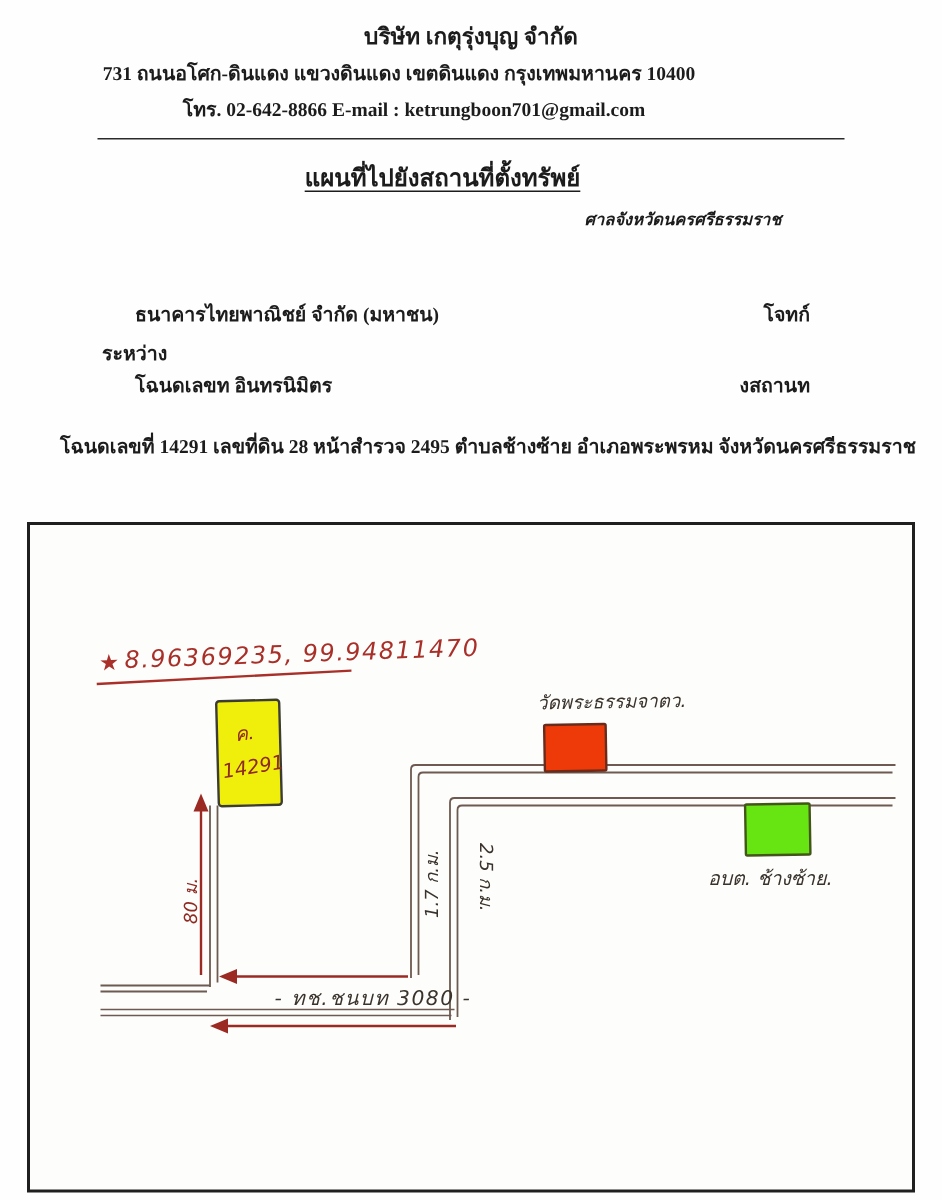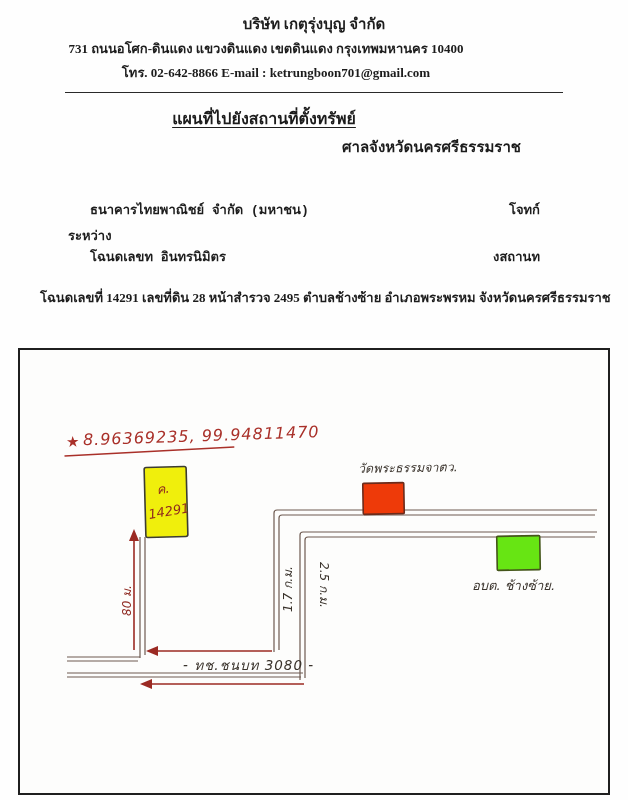--- a/index.html
+++ b/index.html
@@ -8,27 +8,27 @@
     background:#fefefe;overflow:hidden;
     font-family:"Liberation Serif","DejaVu Serif",serif;
     color:#1c1c1c;
   }
   .center{text-align:center;}
   .hdr-company{position:absolute;top:12px;left:0;width:628px;font-size:15px;font-weight:bold;}
   .hdr-address{position:absolute;top:38px;left:0;width:532px;font-size:13px;font-weight:bold;}
   .hdr-contact{position:absolute;top:62px;left:0;width:552px;font-size:13px;font-weight:bold;}
   .hdr-rule{position:absolute;top:92px;left:65px;width:498px;border-top:1.6px solid #2a2a2a;}
   .doc-title{position:absolute;top:106px;left:0;width:528px;font-size:16px;font-weight:bold;
-    text-decoration:underline;text-underline-offset:3px;}
-  .court-block{position:absolute;top:136px;right:107px;text-align:right;font-size:15px;font-weight:bold;line-height:22px;}
+    text-decoration:underline;text-underline-offset:3px;padding-left:31px;}
+  .court-block{position:absolute;top:136px;right:107px;text-align:right;font-size:11px;font-weight:bold;line-height:22px;font-style:italic;}
   .party-row{position:absolute;left:0;width:628px;font-size:13px;font-weight:bold;}
   .p-plaintiff{top:199px;}
   .p-between{top:225px;}
   .p-defendant{top:246px;}
-  .party-name{position:absolute;left:90px;white-space:nowrap;font-family:Liberation Mono, monospace;}
+  .party-name{position:absolute;left:90px;white-space:nowrap;}
   .party-between{position:absolute;left:68px;text-align:right;}
   .party-role{position:absolute;right:88px;text-align:center;}
   .deed-line{position:absolute;top:287px;left:40px;width:560px;font-size:13px;font-weight:bold;white-space:nowrap;}
   .map-frame{
     position:absolute;top:348px;left:18px;width:588px;height:443px;
     border:2.4px solid #1f1f1f;background:#fdfdfc;
   }
   .map-frame svg{display:block;}
   .hand{font-family:"DejaVu Sans",sans-serif;font-style:italic;}
 </style>

